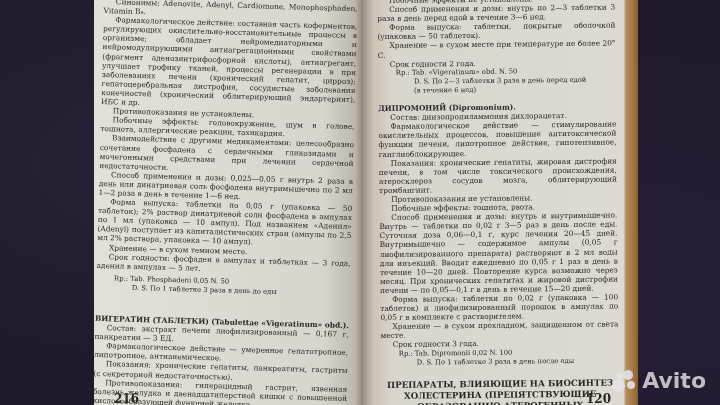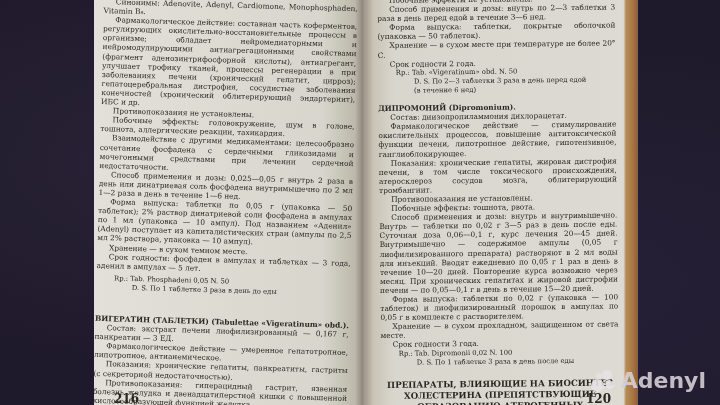--- a/index.html
+++ b/index.html
@@ -114,14 +114,14 @@
   <div class="edge"></div>
 </div>
 
 <div class="logo">
   <div class="dots">
     <span style="left:0;top:10px;width:13px;height:13px;"></span>
     <span style="left:11px;top:1px;width:10px;height:10px;"></span>
     <span style="left:15px;top:12px;width:8px;height:8px;"></span>
     <span style="left:5px;top:4px;width:6px;height:6px;"></span>
   </div>
-  <span>Adenyl</span>
+  <span>Avito</span>
 </div>
 
 </body></html>

